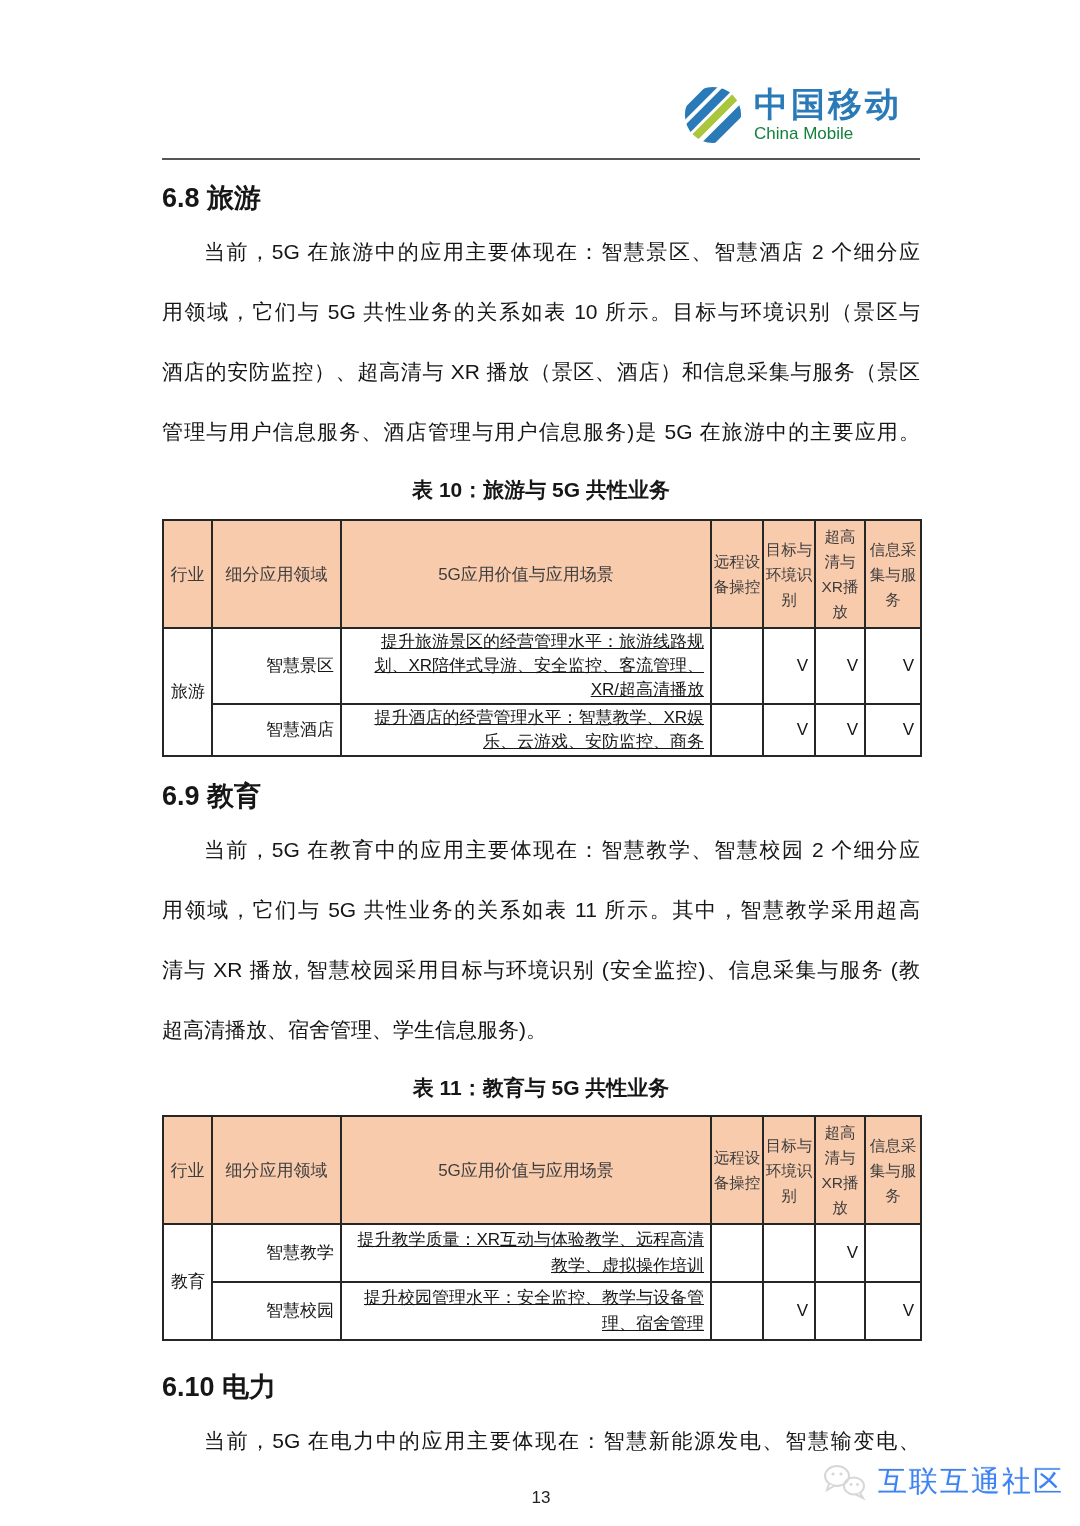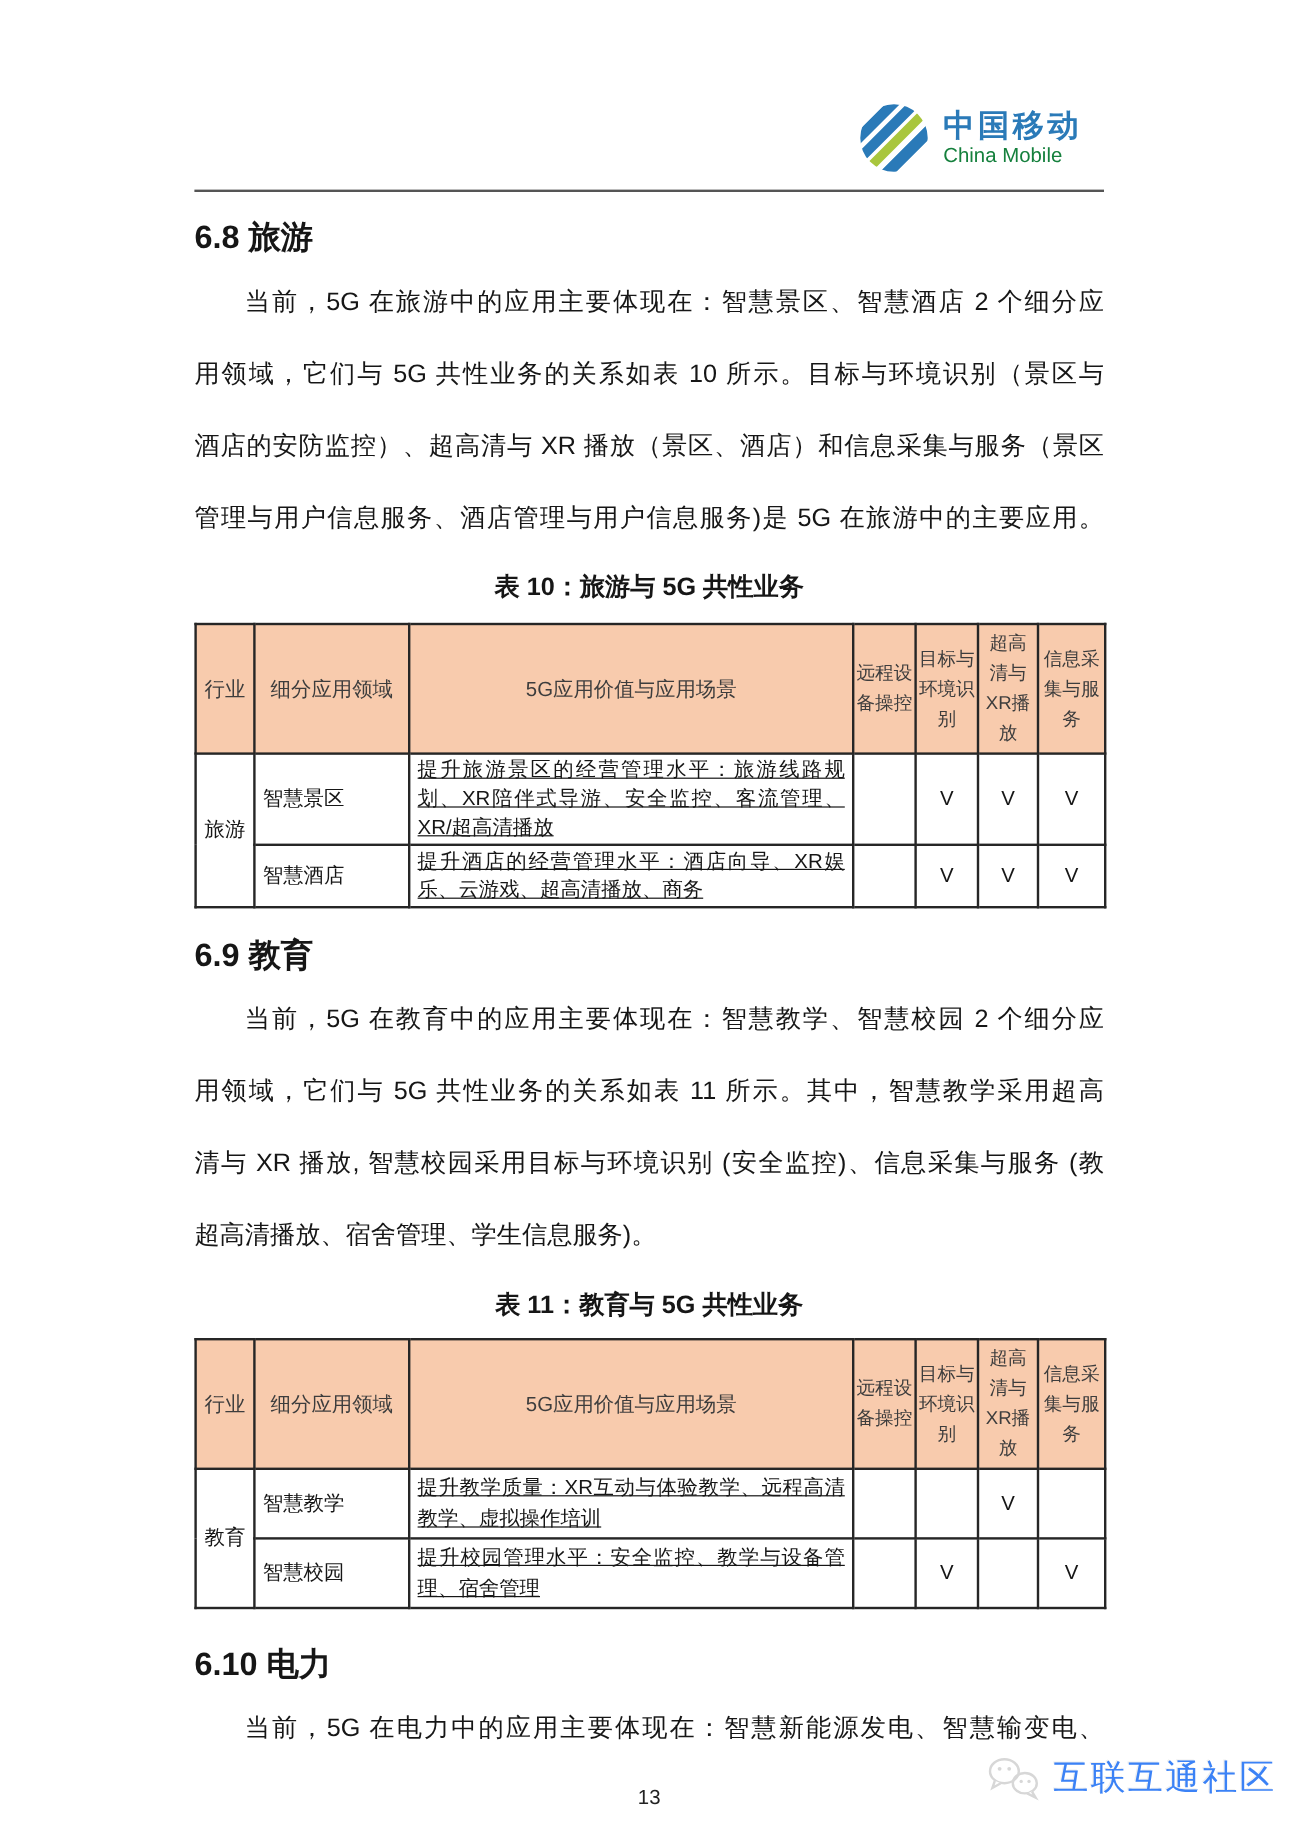--- a/index.html
+++ b/index.html
@@ -9,21 +9,21 @@
     font-family:"Liberation Sans","DejaVu Sans",sans-serif;
     overflow:hidden;
   }
   .page { position:absolute; left:162px; top:0; width:758px; }
 
   
   .header-area { padding-top:84px; }
   .logo-row { display:flex; justify-content:flex-end; align-items:center; }
   .logo-inner { display:flex; align-items:center; gap:10px; padding-right:18px; }
   .logo-texts { display:flex; flex-direction:column; line-height:1.05; }
-  .logo-cn { font-size:26px; font-weight:bold; color:#2a7ab8; letter-spacing:3px; }
+  .logo-cn { font-size:34px; font-weight:bold; color:#2a7ab8; letter-spacing:3px; }
   .logo-en { font-size:17px; color:#15803d; margin-top:2px; }
   .header-rule { border-bottom:2px solid #555; margin-top:12px; }
 
   
   .section-heading { font-size:27px; font-weight:bold; margin:22px 0 0 0; line-height:32px; }
   .section-heading.mt-lg { margin-top:23px; }
   .section-heading.mt-xl { margin-top:30px; }
   .para { margin-top:8px; font-size:21px; }
   .pline {
     line-height:60px; height:60px;
@@ -33,21 +33,21 @@
   }
   .pline.indent { padding-left:42px; }
   .pline.short { text-align-last:left; white-space:normal; }
 
   
   .tbl-caption { margin-top:13px; text-align:center; font-weight:bold; font-size:21px; line-height:30px; }
 
   
   table.biz { border-collapse:collapse; table-layout:fixed; width:758px; margin-top:14px; }
   table.biz.t11 { margin-top:12px; }
-  table.biz th, table.biz td { border:2px solid #262626; }
+  table.biz th, table.biz td { border:2px solid #262626;text-align:right; }
   table.biz th {
     background:#f8cbad; color:#3d3d3d; font-weight:normal;
     font-size:17px; line-height:25px; text-align:center;
     padding:3px 1px; vertical-align:middle;
   }
   table.biz th.narrow { font-size:15.5px; }
   table.biz td { font-size:17px; line-height:24px; padding:1px 6px; vertical-align:middle; }
   table.t11 td { line-height:26px; padding:2px 6px; }
   td.industry { text-align:center; padding:1px 2px; }
   td.area { text-align:left; padding-left:8px; }
@@ -132,21 +132,21 @@
         <td class="industry" rowspan="2">旅游</td>
         <td class="area">智慧景区</td>
         <td class="desc">提升旅游景区的经营管理水平：旅游线路规划、XR陪伴式导游、安全监控、客流管理、XR/超高清播放</td>
         <td class="mark"></td>
         <td class="mark">V</td>
         <td class="mark">V</td>
         <td class="mark">V</td>
       </tr>
       <tr>
         <td class="area">智慧酒店</td>
-        <td class="desc">提升酒店的经营管理水平：酒店向导、XR娱乐、云游戏、超高清播放、商务</td>
+        <td class="desc">提升酒店的经营管理水平：智慧教学、XR娱乐、云游戏、安防监控、商务</td>
         <td class="mark"></td>
         <td class="mark">V</td>
         <td class="mark">V</td>
         <td class="mark">V</td>
       </tr>
     </tbody>
   </table>
 
   <div class="section-heading mt-lg">6.9 教育</div>
   <div class="para">

